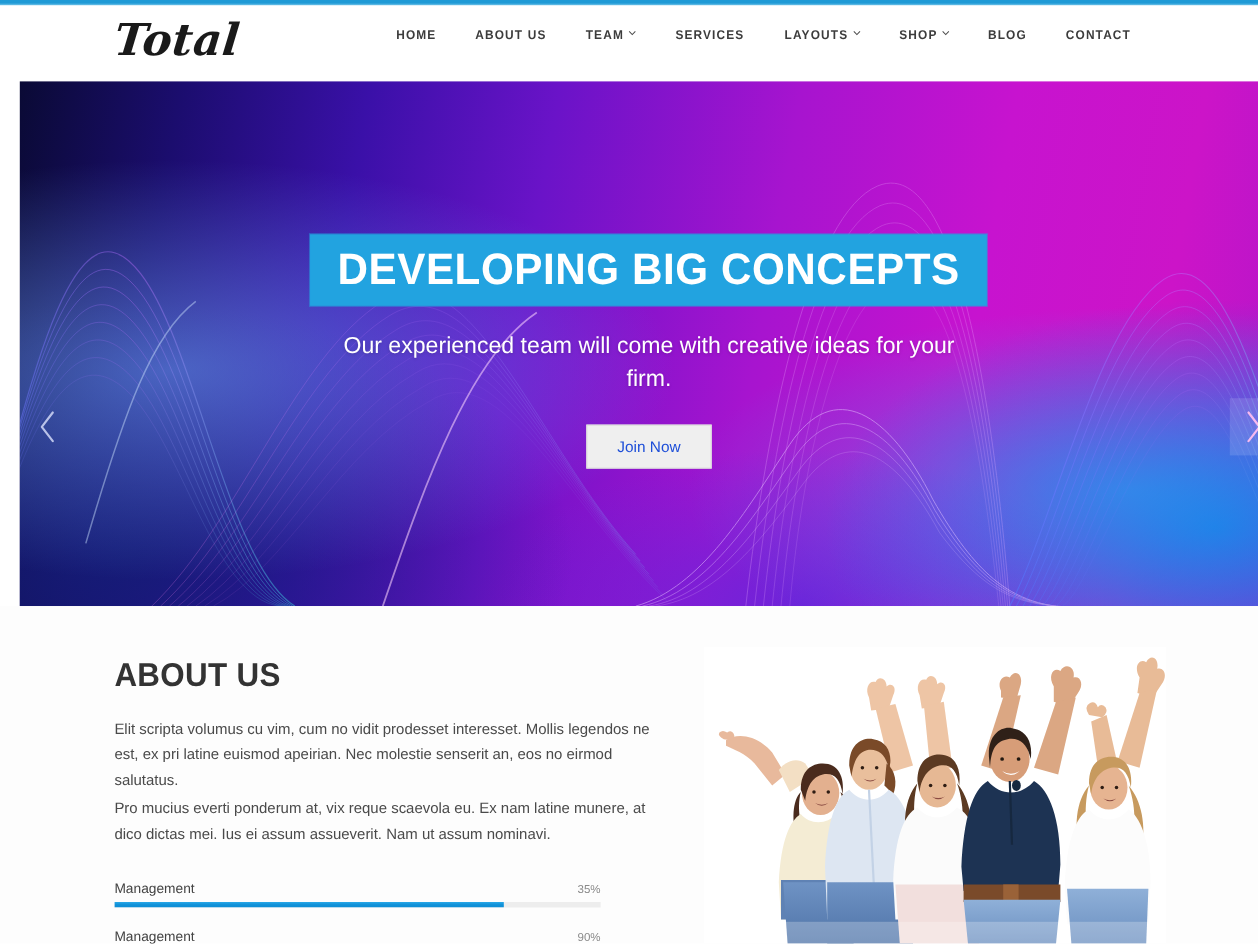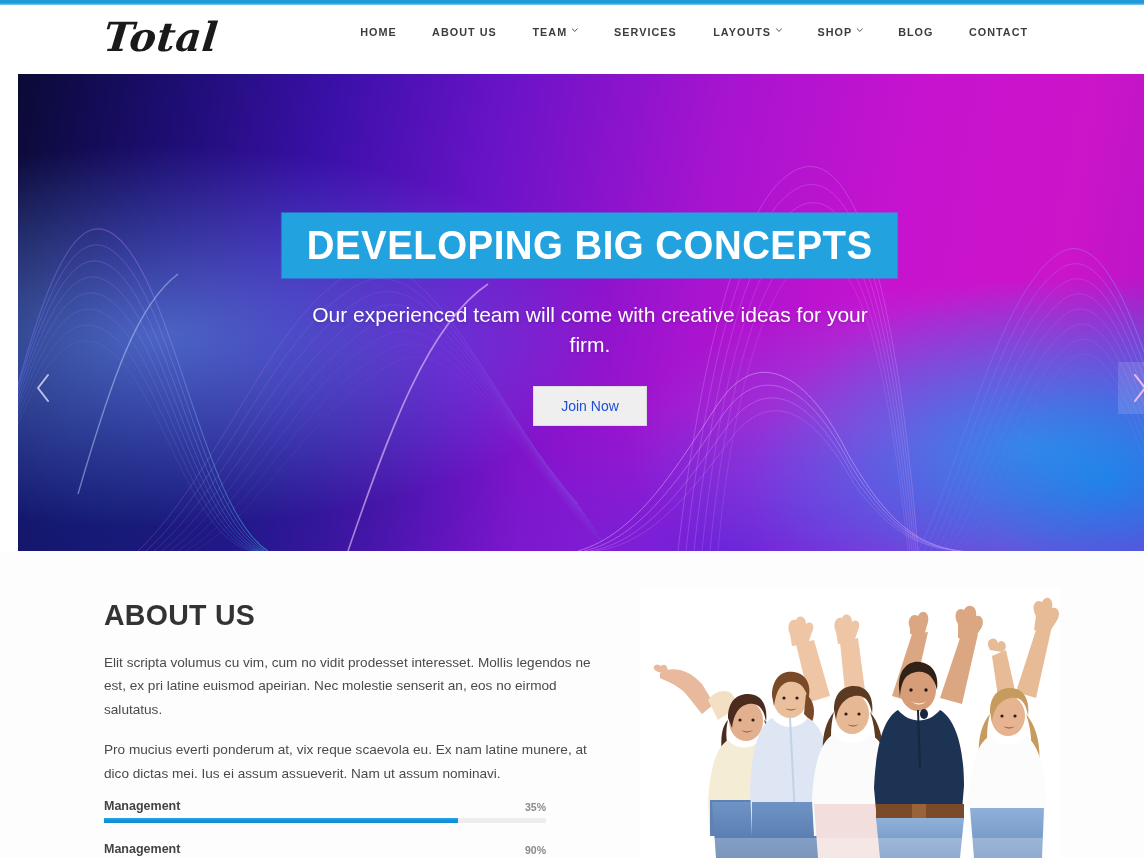--- a/index.html
+++ b/index.html
@@ -147,25 +147,25 @@
     font-stretch:condensed;
     transform:scaleX(0.95);
     transform-origin:left center;
     line-height:1.1;
     margin-bottom:20px;
   }
   .about-p {
     font-size:13.6px;
     line-height:1.72;
     color:#4a4a4a;
-    margin-bottom:17px;
+    margin-bottom:2px;
   }
   .about-p:last-of-type { margin-bottom:0; }
 
-  .skills { margin-top:14px; width:442px;font-weight:bold; }
+  .skills { margin-top:31px; width:442px; }
   .skill { margin-bottom:19px; position:relative; }
   .skill-head {
     display:flex; justify-content:space-between; align-items:flex-end;
     margin-bottom:4px;
   }
   .skill-name { font-size:12.5px; color:#444; line-height:1.2; }
   .skill-pct { font-size:10.5px; color:#8a8a8a; line-height:1.2; }
   .skill-track {
     width:442px; height:5px;
     background:#ededed;

